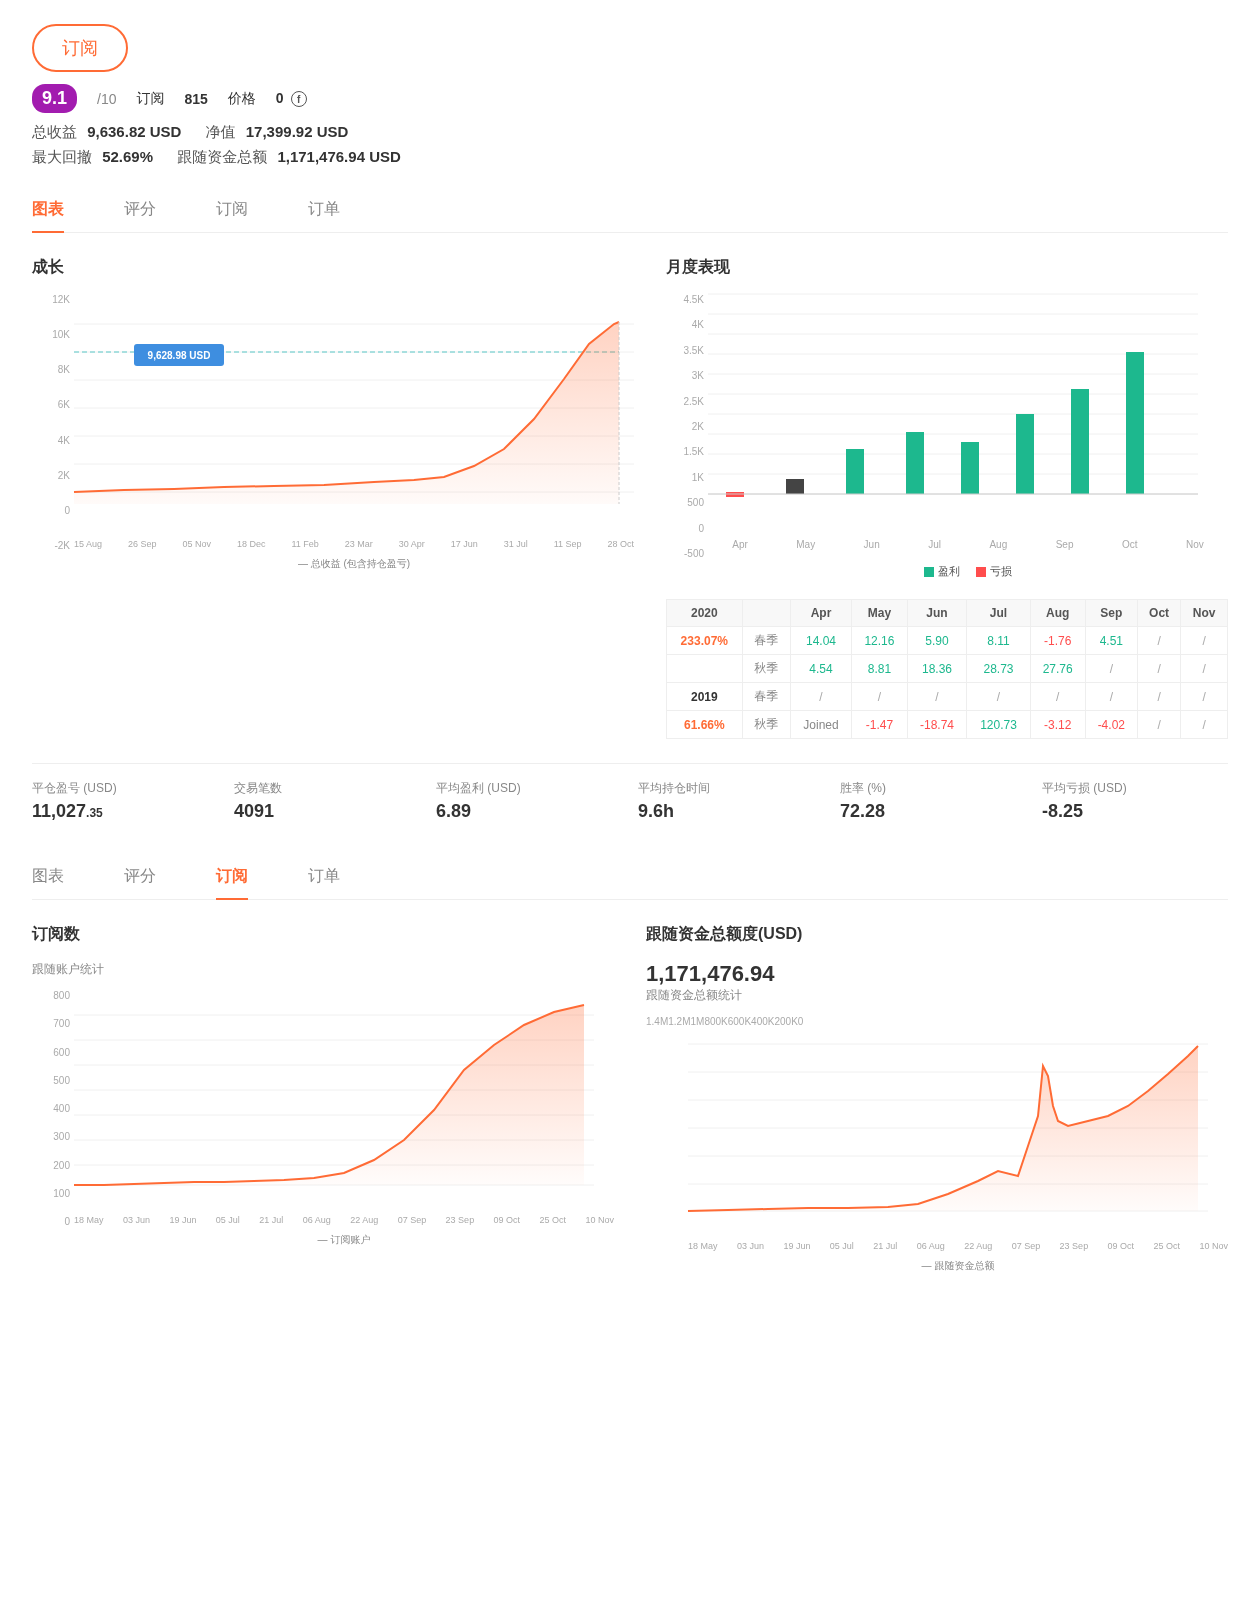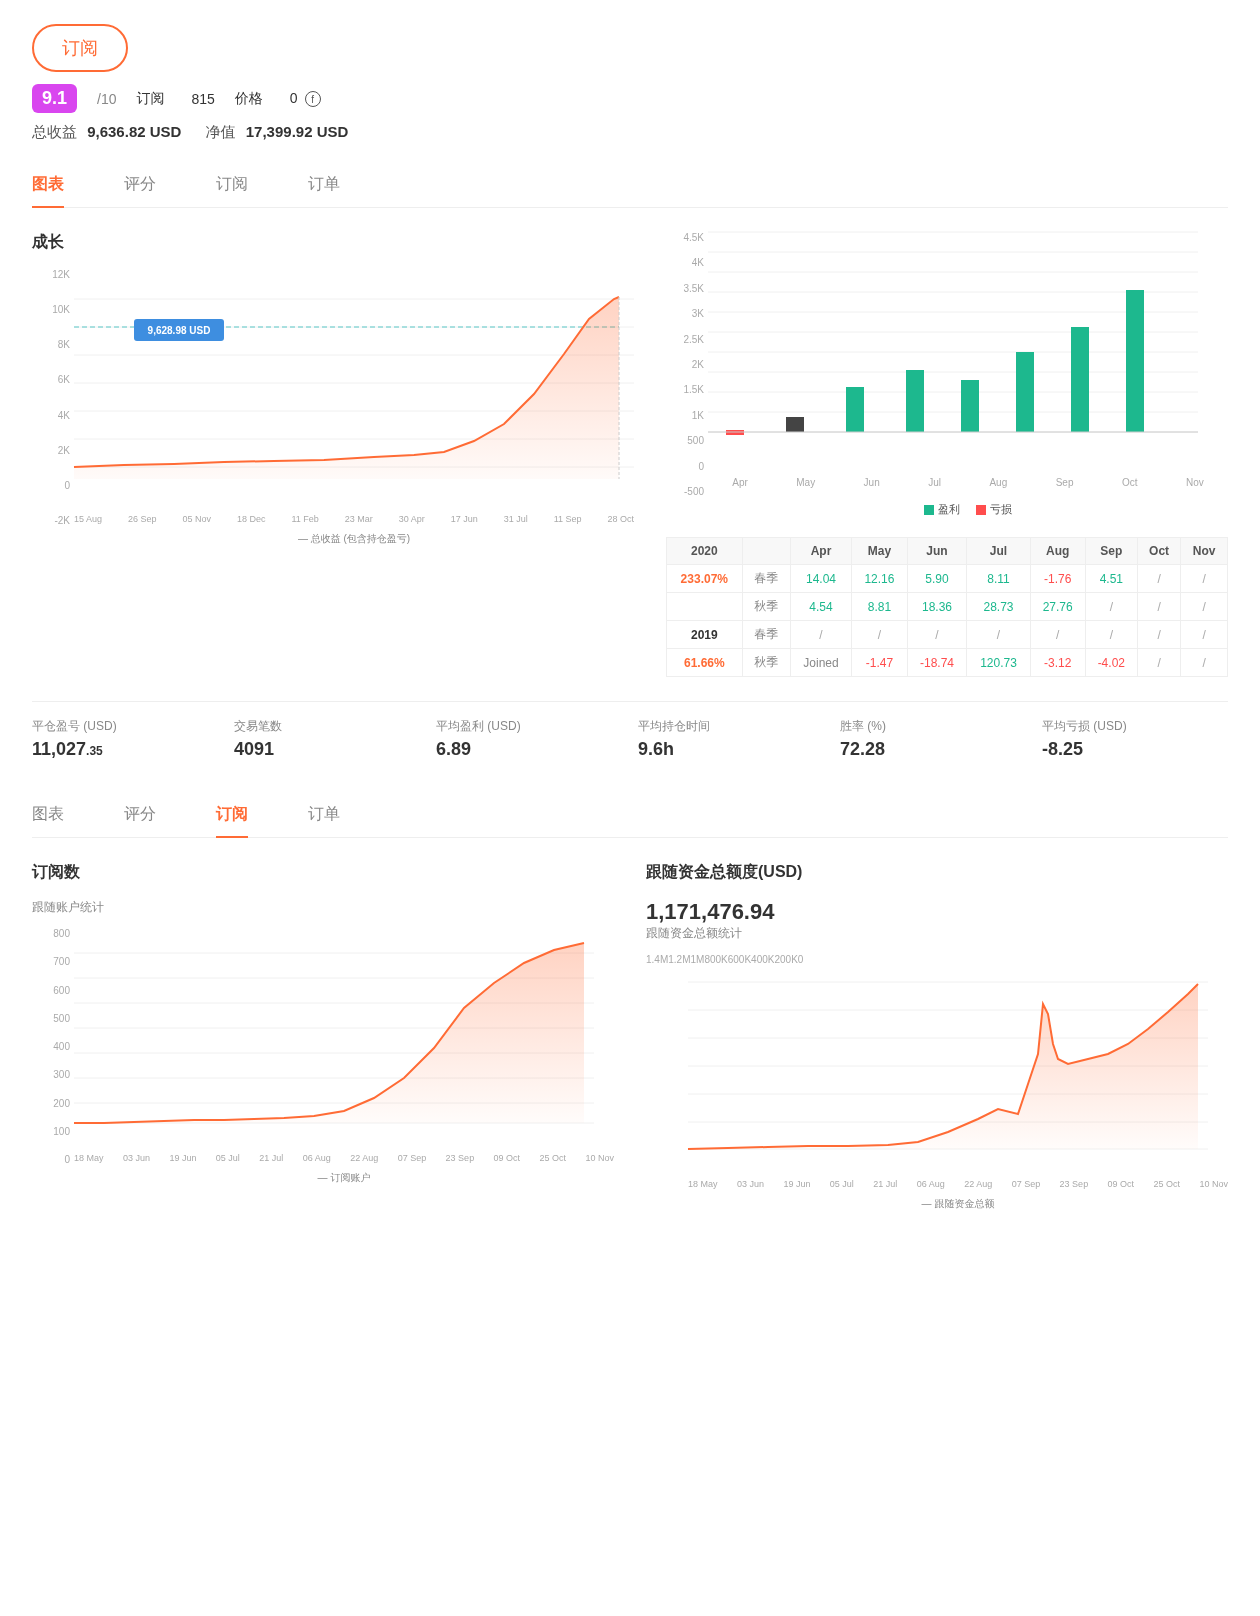--- a/index.html
+++ b/index.html
@@ -12,24 +12,24 @@
     .brand-title { font-size: 28px; font-weight: 700; color: #111; }
     .subscribe-btn { border: 2px solid #ff6b35; color: #ff6b35; background: #fff; padding: 10px 28px; border-radius: 24px; font-size: 18px; cursor: pointer; font-weight: 500; }
     
     .meta-row { display: flex; align-items: center; gap: 12px; margin-bottom: 14px; }
     .t-badge { background: #ff6b35; color: #fff; padding: 2px 6px; border-radius: 4px; font-size: 13px; font-weight: 700; }
     .hash-num { color: #ff6b35; font-weight: 600; font-size: 14px; }
     .separator { color: #ccc; }
     .broker { color: #555; font-size: 14px; }
     
     .rating-row { display: flex; align-items: center; gap: 20px; margin-bottom: 10px; }
-    .rating-box { background: #d946ef; color: #fff; padding: 4px 10px; border-radius: 6px; font-size: 18px; font-weight: 700; }
+    .rating-box { background: #a21caf; color: #fff; padding: 4px 10px; border-radius: 13px; font-size: 18px; font-weight: 700; }
     .rating-denom { font-size: 14px; color: #888; }
     .stat-label { font-size: 14px; color: #333; }
-    .stat-bold { font-weight: 400; margin-left: 7px; }
+    .stat-bold { font-weight: 700; }
     
     .stats-row { margin-bottom: 6px; font-size: 15px; color: #333; }
     .stats-row .key { color: #555; }
     .stats-row .val { font-weight: 700; }
     
     
     .tabs { display: flex; border-bottom: 1px solid #eee; margin: 20px 0 0 0; }
     .tab { padding: 12px 0; margin-right: 60px; font-size: 16px; color: #888; cursor: pointer; position: relative; }
     .tab.active { color: #ff6b35; font-weight: 600; }
     .tab.active::after { content: ''; position: absolute; bottom: -1px; left: 0; right: 0; height: 2px; background: #ff6b35; }
@@ -86,20 +86,26 @@
       <span>0</span>
       <span style="display:inline-block;width:16px;height:16px;border-radius:50%;border:1.5px solid #555;text-align:center;line-height:15px;font-size:10px;color:#555;vertical-align:middle;margin-left:3px;">f</span>
     </span>
   </div>
 
   <div class="stats-row">
     <span class="key">总收益</span>
     <span class="val" style="margin-left:6px;">9,636.82 USD</span>
     <span class="key" style="margin-left:20px;">净值</span>
     <span class="val" style="margin-left:6px;">17,399.92 USD</span>
+  </div>
+  <div class="stats-row" style="margin-top:4px;">
+    <span class="key">最大回撤</span>
+    <span class="val" style="margin-left:6px;">52.69%</span>
+    <span class="key" style="margin-left:20px;">跟随资金总额</span>
+    <span class="val" style="margin-left:6px;">1,171,476.94 USD</span>
   </div>
 
   <div class="tabs">
     <div class="tab active">图表</div>
     <div class="tab">评分</div>
     <div class="tab">订阅</div>
     <div class="tab">订单</div>
   </div>
 
   <div class="charts-section">
@@ -156,20 +162,21 @@
             <span>17 Jun</span>
             <span>31 Jul</span>
             <span>11 Sep</span>
             <span>28 Oct</span>
         </div>
         <div class="chart-line-label" style="margin-top:8px;">— 总收益 (包含持仓盈亏)</div>
       </div>
     </div>
 
     <div class="chart-block">
+      <div class="chart-title">月度表现</div>
       <div style="position:relative;padding-left:42px;">
         
         <div style="position:absolute;left:0;top:0;bottom:20px;display:flex;flex-direction:column;justify-content:space-between;font-size:10px;color:#aaa;width:38px;text-align:right;">
           <span>4.5K</span>
             <span>4K</span>
             <span>3.5K</span>
             <span>3K</span>
             <span>2.5K</span>
             <span>2K</span>
             <span>1.5K</span>

